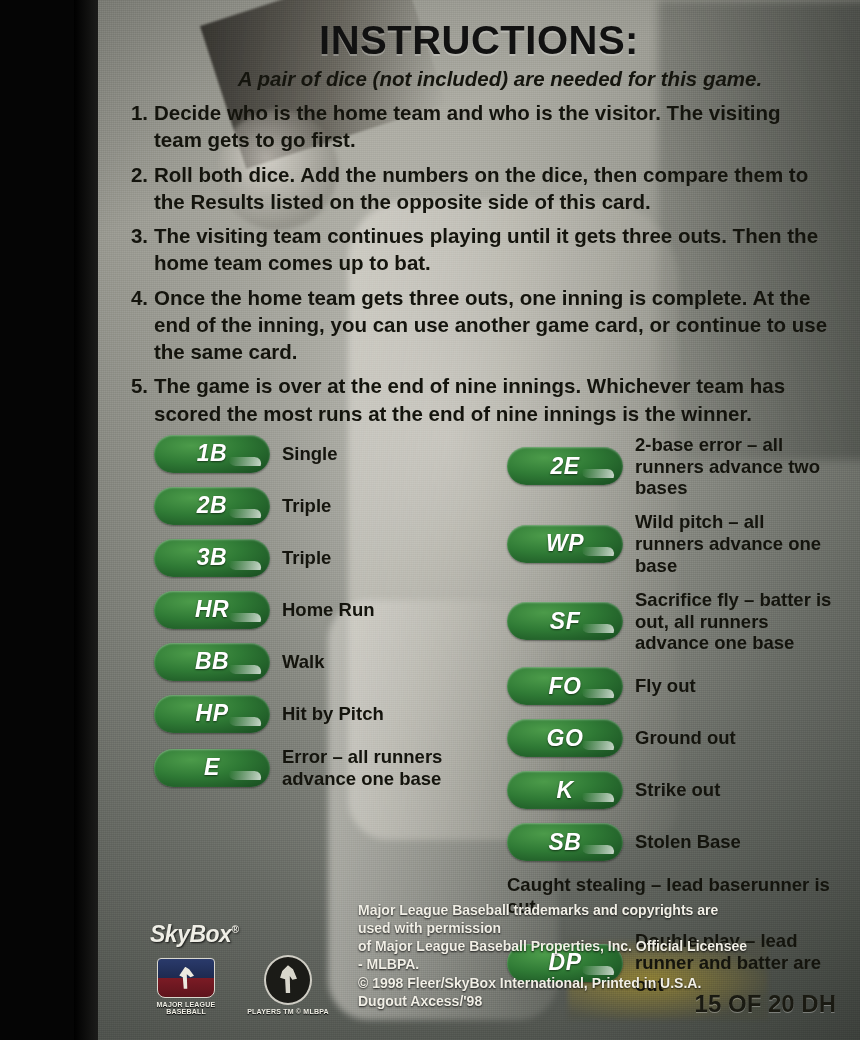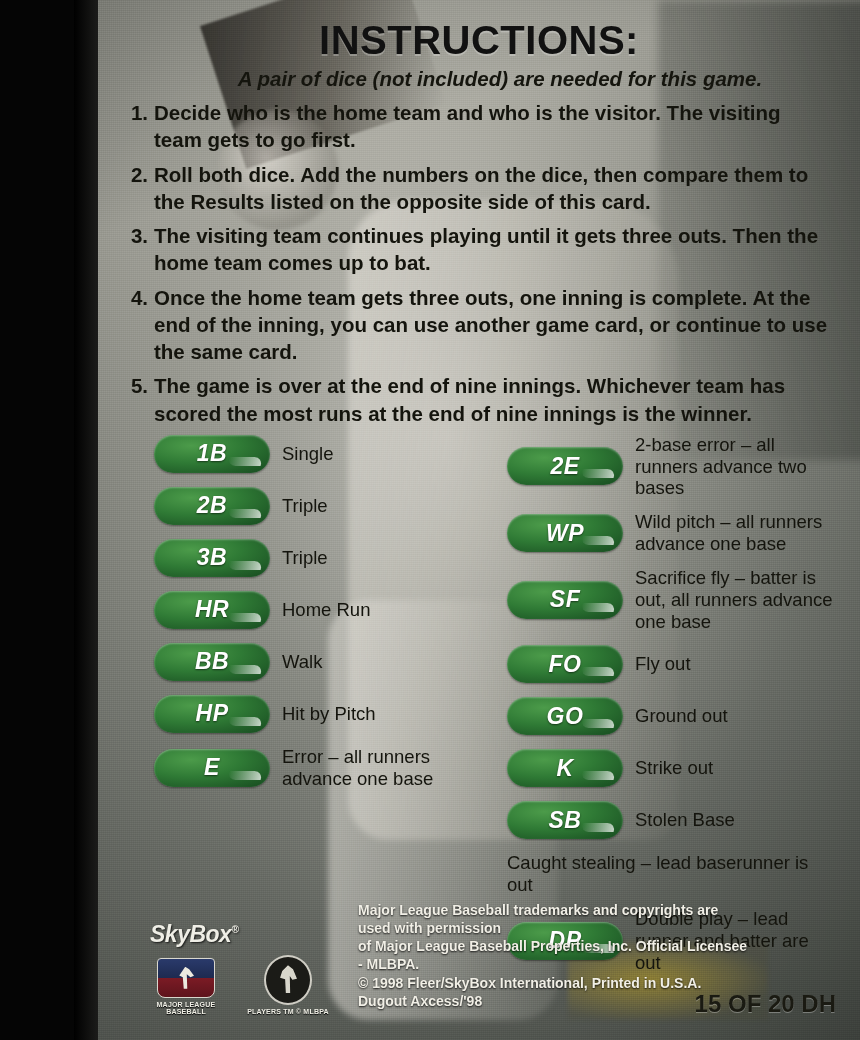--- a/index.html
+++ b/index.html
@@ -156,21 +156,21 @@
     right: 8px;
     bottom: 7px;
     width: 34px;
     height: 9px;
     border-radius: 0 9px 0 9px;
     background: linear-gradient(90deg, rgba(255,255,255,0.0), rgba(255,255,255,0.75));
     transform: skewX(-18deg);
   }
   .legend-text {
     font-size: 18.5px;
-    font-weight: normal;
+    font-weight: bold;
     line-height: 1.18;
     color: #14140d;
   }
   #footer {
     position: absolute;
     left: 0; right: 0; bottom: 0;
     height: 130px;
     z-index: 6;
   }
   #skybox-logo {

